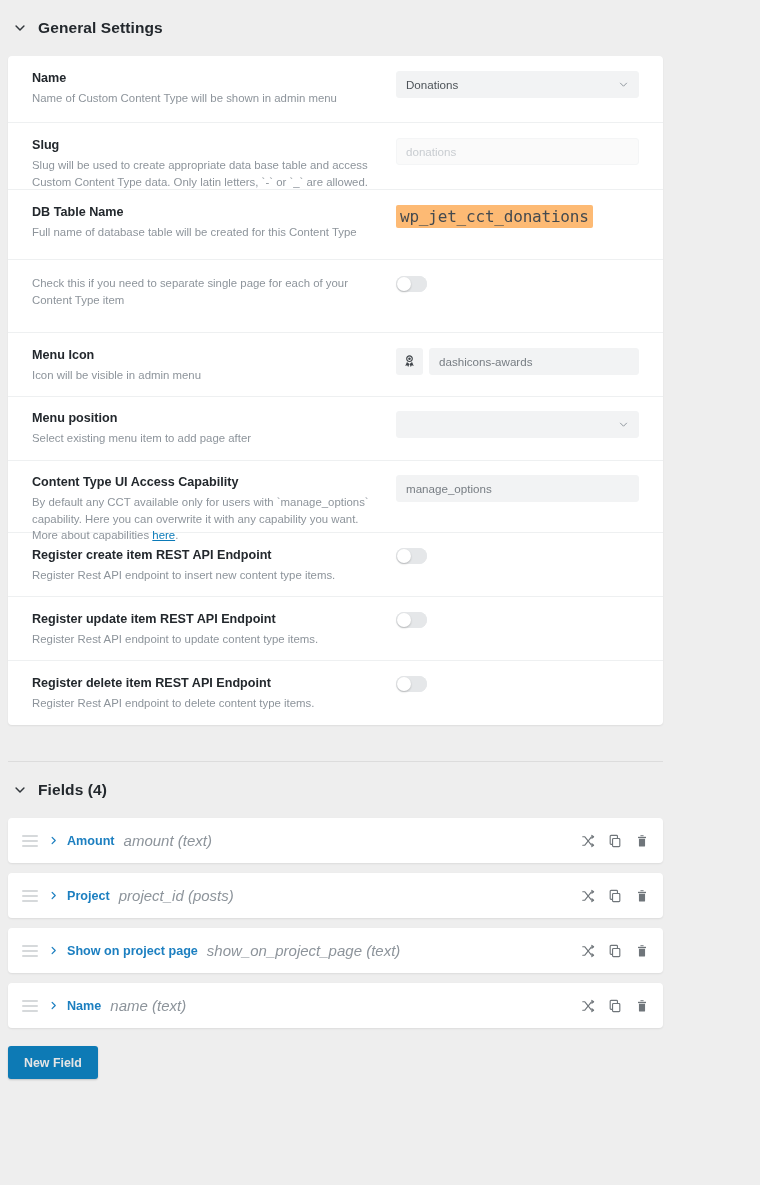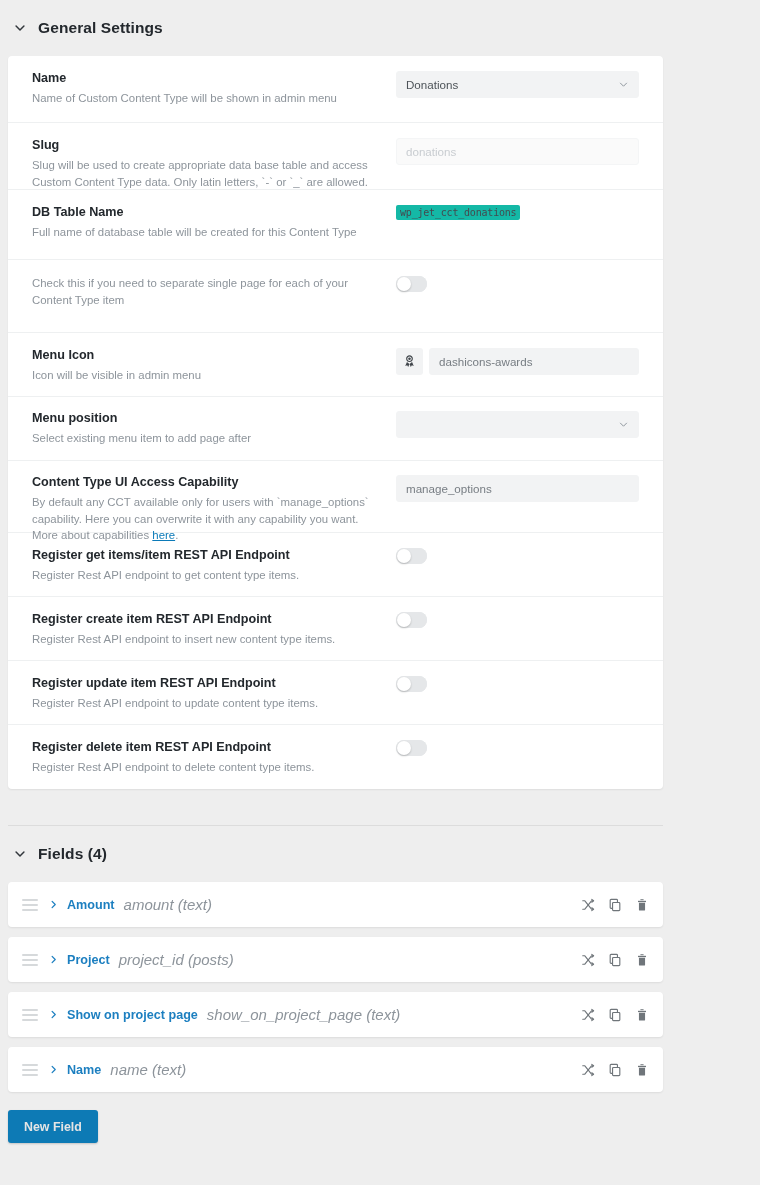--- a/index.html
+++ b/index.html
@@ -122,23 +122,23 @@
     align-items: center;
     padding: 0 9px;
     font-size: 11.6px;
     color: #c9cdd1;
   }
   .input.filled { background: #f2f3f4; border-color: #f2f3f4; color: #777d83; }
 
   
   .code-chip {
     font-family: "DejaVu Sans Mono", "Liberation Mono", monospace;
-    font-size: 10px;
+    font-size: 16px;
     color: #444a4f;
-    background: #14b8a6;
+    background: #fdba74;
     padding: 2px 4px;
     border-radius: 2px;
     letter-spacing: -.2px;
   }
 
   
   .toggle {
     width: 31px;
     height: 16px;
     border-radius: 9px;
@@ -353,31 +353,20 @@
         <div class="row-title">Content Type UI Access Capability</div>
         <div class="row-desc"><span>By default any CCT available only for users with `manage_options` capability. Here you can overwrite it with any capability you want. More about capabilities </span><a href="#">here</a><span>.</span></div>
       </div>
       <div class="row-control">
         <div class="input filled">
           <span>manage_options</span>
         </div>
       </div>
     </div>
 
-    <div class="row r-rest">
-      <div class="row-label">
-        <div class="row-title">Register get items/item REST API Endpoint</div>
-        <div class="row-desc">Register Rest API endpoint to get content type items.</div>
-      </div>
-      <div class="row-control">
-        <div class="toggle">
-            <span class="knob"></span>
-          </div>
-      </div>
-    </div>
 
     <div class="row r-rest">
       <div class="row-label">
         <div class="row-title">Register create item REST API Endpoint</div>
         <div class="row-desc">Register Rest API endpoint to insert new content type items.</div>
       </div>
       <div class="row-control">
         <div class="toggle">
             <span class="knob"></span>
           </div>

